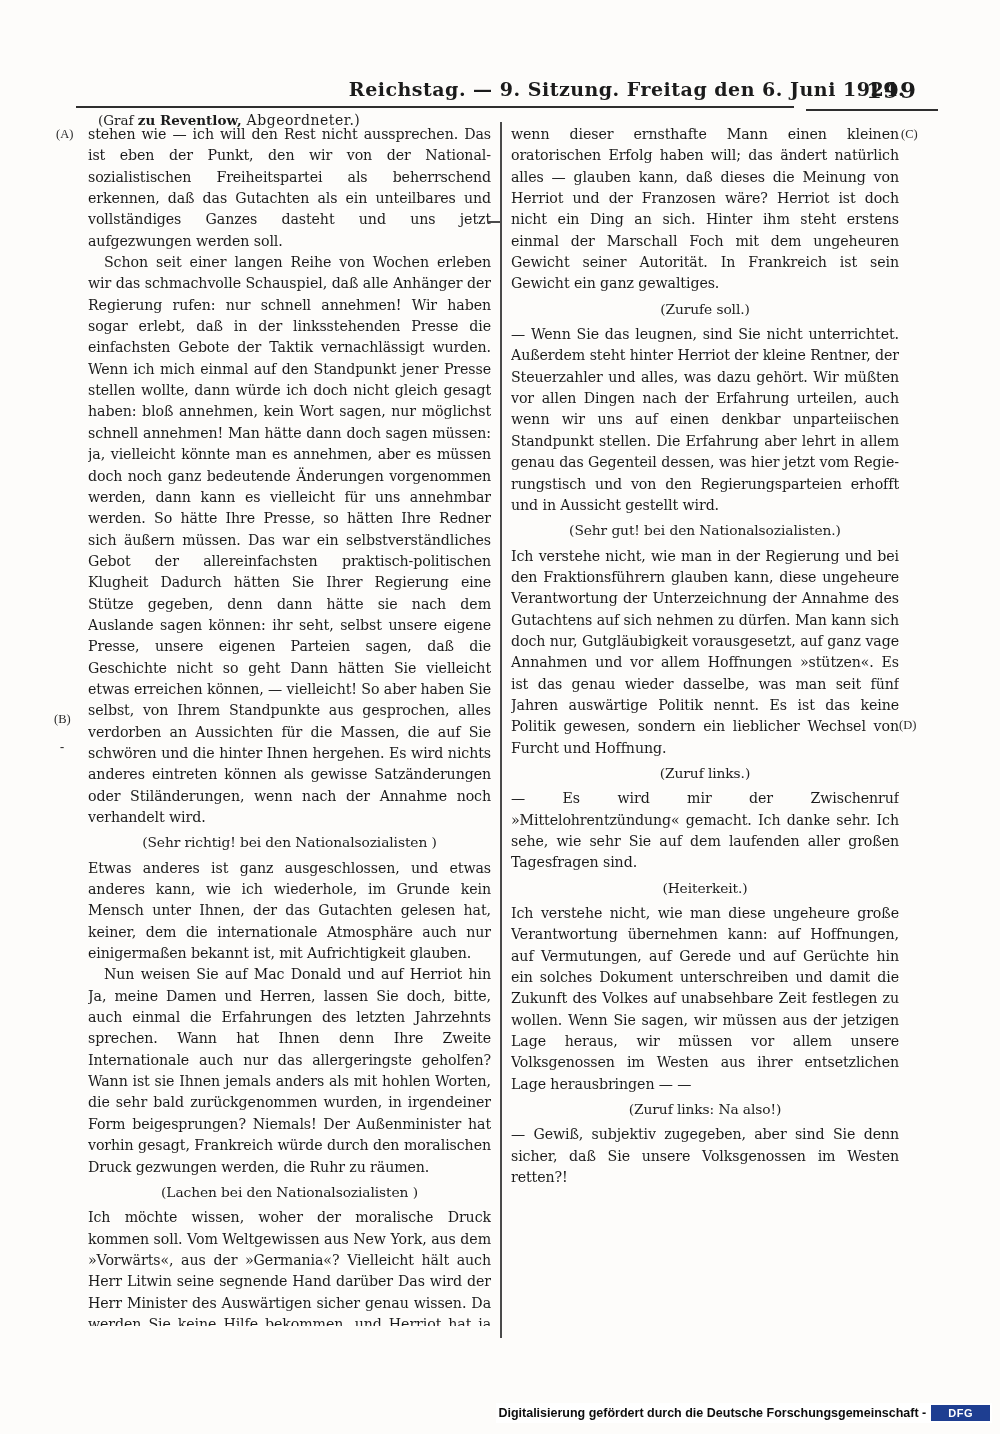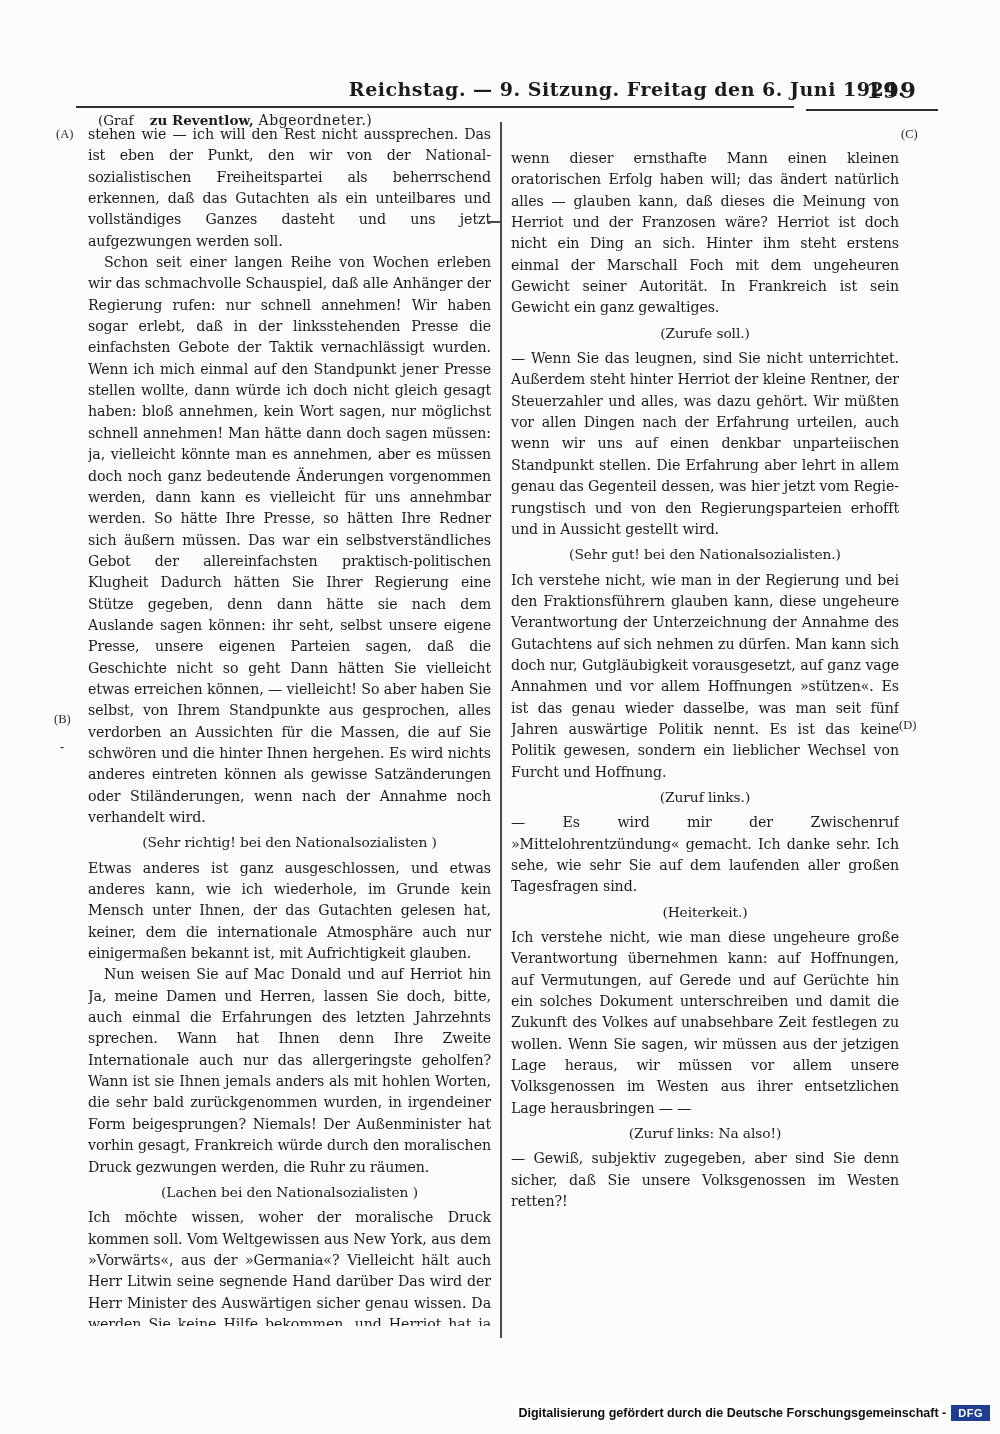--- a/index.html
+++ b/index.html
@@ -17,58 +17,58 @@
   }
   
   .header-band { position: absolute; left: 80px; top: 78px; width: 825px; text-align: right; }
   .header-title { font-size: 19px; font-weight: bold; letter-spacing: 0.5px; white-space: nowrap; }
   .page-number { position: absolute; left: 866px; top: 76px; font-size: 23px; font-weight: bold; letter-spacing: 1px; }
   .rule { position: absolute; background: #2e2e2e; height: 2px; }
   .rule-left  { left: 76px;  top: 106px; width: 718px; }
   .rule-right { left: 806px; top: 109px; width: 132px; }
   
   .speaker-note { position: absolute; left: 98px; top: 112px; font-size: 13.5px; white-space: nowrap; }
-  .speaker-note .name { font-weight: bold; margin-left: 12px; }
+  .speaker-note .name { font-weight: bold; }
   .speaker-note .small { font-size: 14px; letter-spacing: 0.5px; }
   
   .margin-label { position: absolute; font-size: 12.5px; color: #2a2a2a; font-family: "Liberation Serif", serif; }
   .ml-a { left: 56px; top: 127px; }
   .ml-b { left: 54px; top: 712px; }
   .ml-dash { left: 60px; top: 740px; font-weight: bold; }
   .ml-c { left: 901px; top: 127px; }
   .ml-d { left: 899px; top: 718px; }
   
   .col {
     position: absolute; top: 124px;
     font-size: 14.2px; font-weight: normal; line-height: 21.35px;
     text-align: justify;
     overflow: hidden;
     letter-spacing: -0.1px;
   }
   .col-left  { left: 88px;  width: 403px; height: 1202px; }
-  .col-right { left: 511px; width: 388px; height: 1218px; margin-top: 24px; }
+  .col-right { left: 511px; width: 388px; height: 1218px; }
   .col p { margin: 0; }
   .col p.paragraph.indent { text-indent: 16px; }
   .col p.stage { text-align: center; font-size: 13.8px; margin: 4px 0; text-indent: 0; }
   
   .divider { position: absolute; left: 500px; top: 122px; width: 2px; height: 1216px; background: #4a4a4a; }
   .divider-tick { position: absolute; left: 487px; top: 221px; width: 14px; height: 2px; background: #4a4a4a; }
   
   .footer {
     position: absolute; right: 8px; top: 1403px;
     font-family: Liberation Sans, sans-serif;
     font-size: 12.5px; font-weight: bold; color: #0d0d0d;
     display: flex; align-items: center; gap: 5px;
     background: #ffffff; padding: 2px 2px;
   }
   .dfg-logo {
     display: inline-block;
     color: #ffffff; background: #1e3e91;
     font-size: 11px; font-weight: bold;
-    padding: 2px 7px; letter-spacing: 0.5px;
+    padding: 2px 17px; letter-spacing: 0.5px;
   }
 </style>
 </head>
 <body>
 
 <div class="page">
 
   <div class="header-band">
     <span class="header-title">Reichstag. — 9. Sitzung. Freitag den 6. Juni 1924.</span>
   </div>

